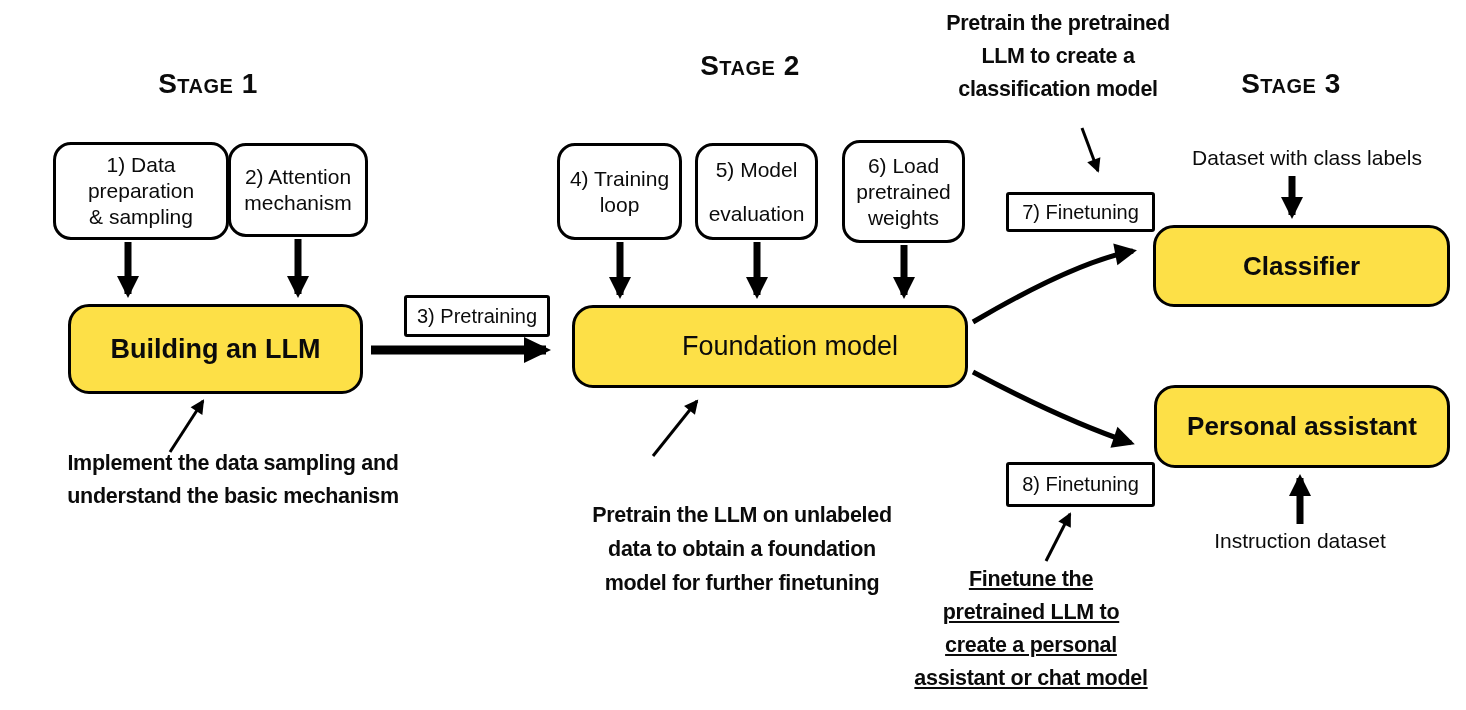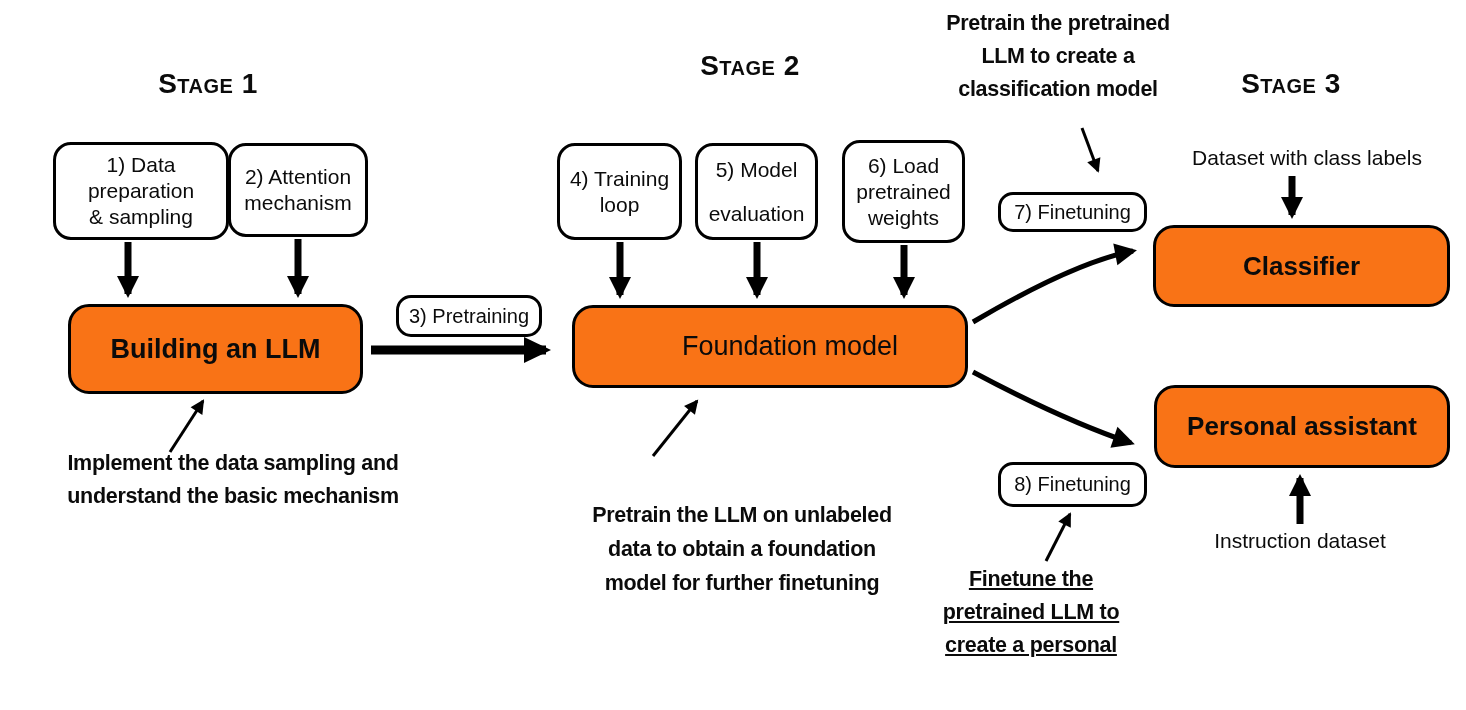--- a/index.html
+++ b/index.html
@@ -23,29 +23,29 @@
     font-size:21px;line-height:26px;text-align:center;
   }
   #b1{left:53px;top:142px;width:176px;height:98px;}
   #b2{left:228px;top:143px;width:140px;height:94px;}
   #b4{left:557px;top:143px;width:125px;height:97px;}
   #b5{left:695px;top:143px;width:123px;height:97px;gap:18px;}
   #b6{left:842px;top:140px;width:123px;height:103px;}
 
   .pill{
     position:absolute;box-sizing:border-box;background:#ffffff;border:3px solid #000;
-    border-radius:15px;display:flex;align-items:center;justify-content:center;
-    font-size:20px;white-space:nowrap;
+    border-radius:3px;display:flex;align-items:center;justify-content:center;
+    font-size:20px;white-space:nowrap;margin-left:8px;
   }
   #p3{left:396px;top:295px;width:146px;height:42px;}
   #p7{left:998px;top:192px;width:149px;height:40px;}
   #p8{left:998px;top:462px;width:149px;height:45px;}
 
   .model-box{
-    position:absolute;box-sizing:border-box;background:#f97316;border:3.5px solid #000;
+    position:absolute;box-sizing:border-box;background:#fde047;border:3.5px solid #000;
     border-radius:21px;display:flex;align-items:center;justify-content:center;white-space:nowrap;
   }
   #building{left:68px;top:304px;width:295px;height:90px;font-size:27px;font-weight:700;}
   #foundation{left:572px;top:305px;width:396px;height:83px;font-size:27px;font-weight:400;padding-left:40px;}
   #classifier{left:1153px;top:225px;width:297px;height:82px;font-size:26px;font-weight:700;}
   #assistant{left:1154px;top:385px;width:296px;height:83px;font-size:26px;font-weight:700;}
 
   .plain-label{position:absolute;transform:translateX(-50%);font-size:21px;white-space:nowrap;}
   #dataset-class{left:1307px;top:146px;}
   #instruction{left:1300px;top:529px;}
@@ -149,15 +149,16 @@
   </div>
   <div class="annotation" id="ann3">
     <div>Pretrain the pretrained</div>
     <div>LLM to create a</div>
     <div>classification model</div>
   </div>
   <div class="annotation" id="ann4">
     <div>Finetune the</div>
     <div>pretrained LLM to</div>
     <div>create a personal</div>
+    <div>assistant or chat model</div>
   </div>
 
 </div>
 
 </body></html>

